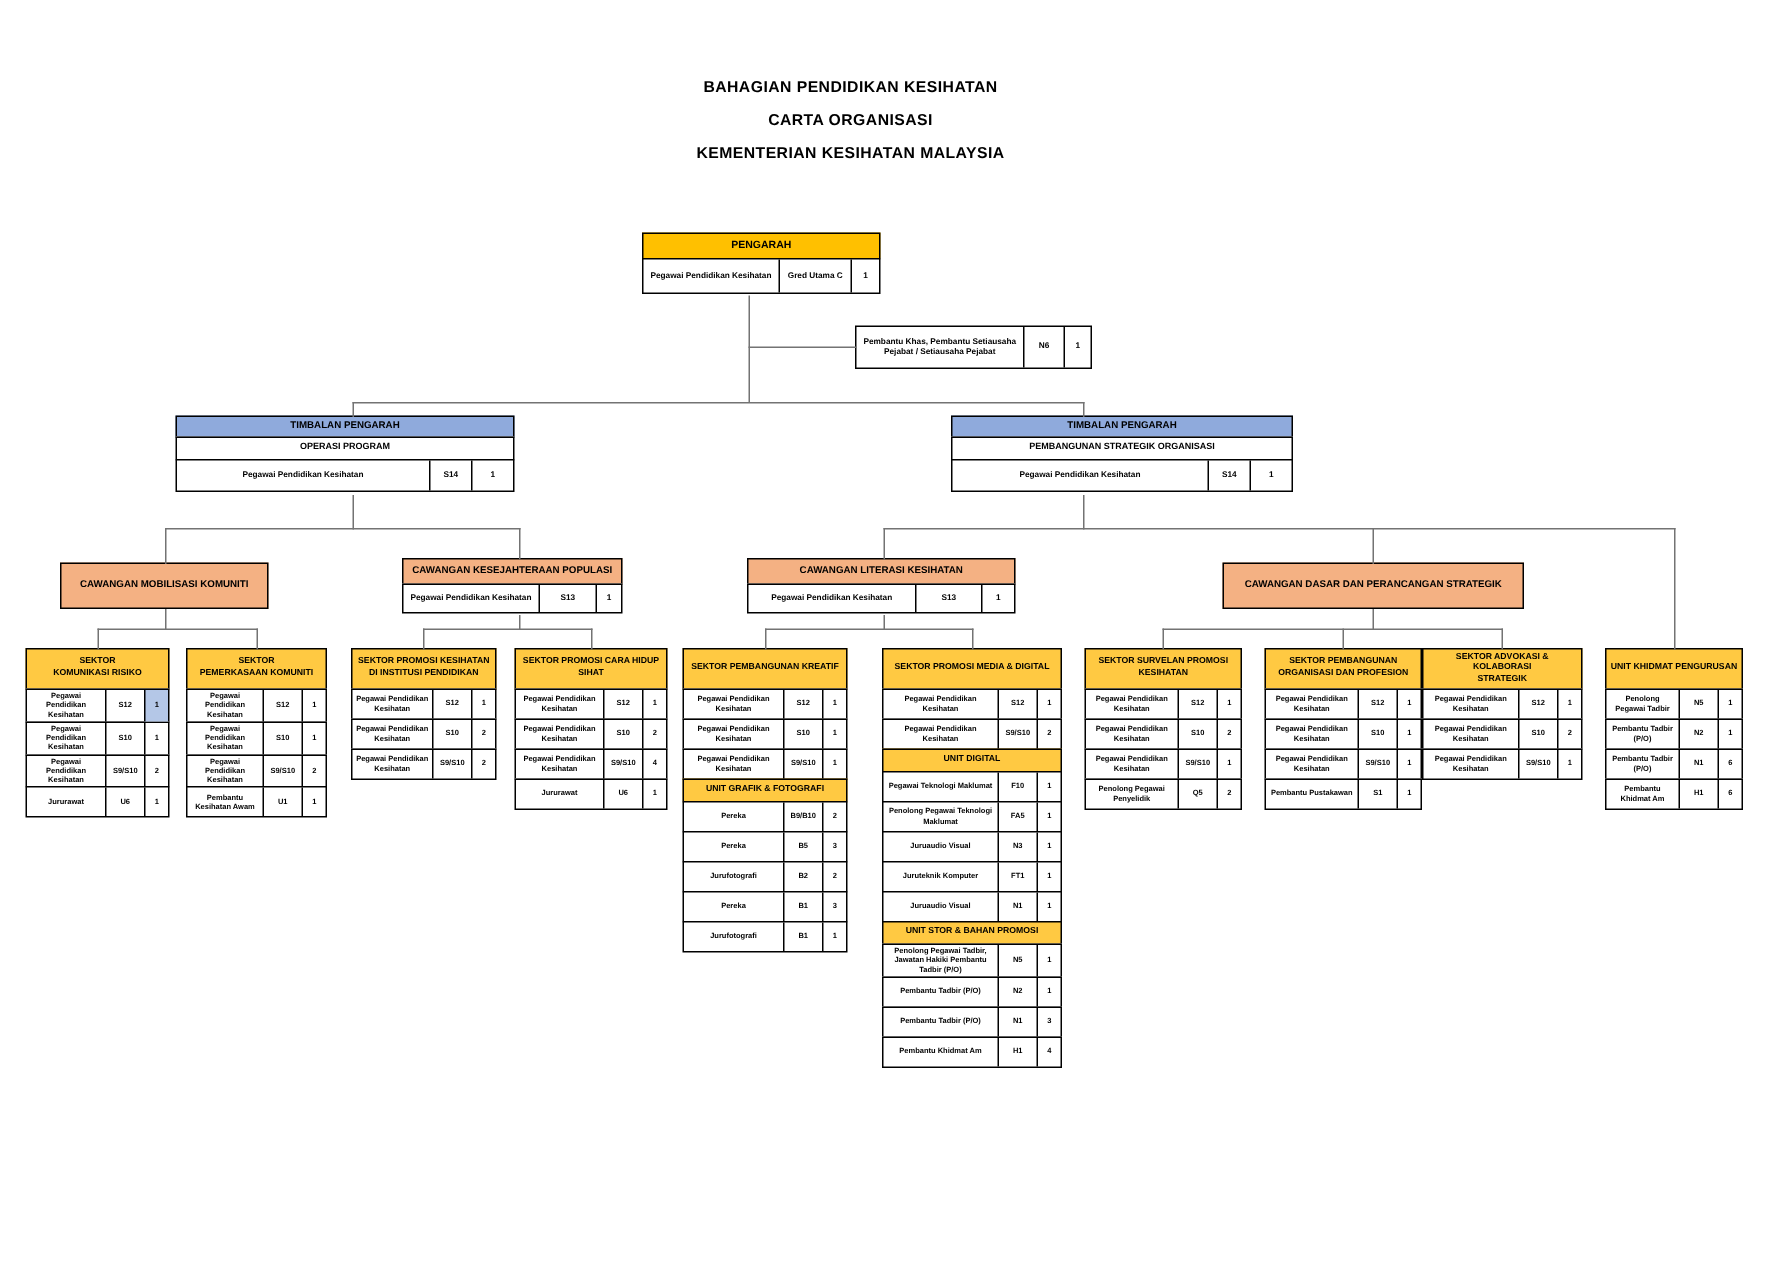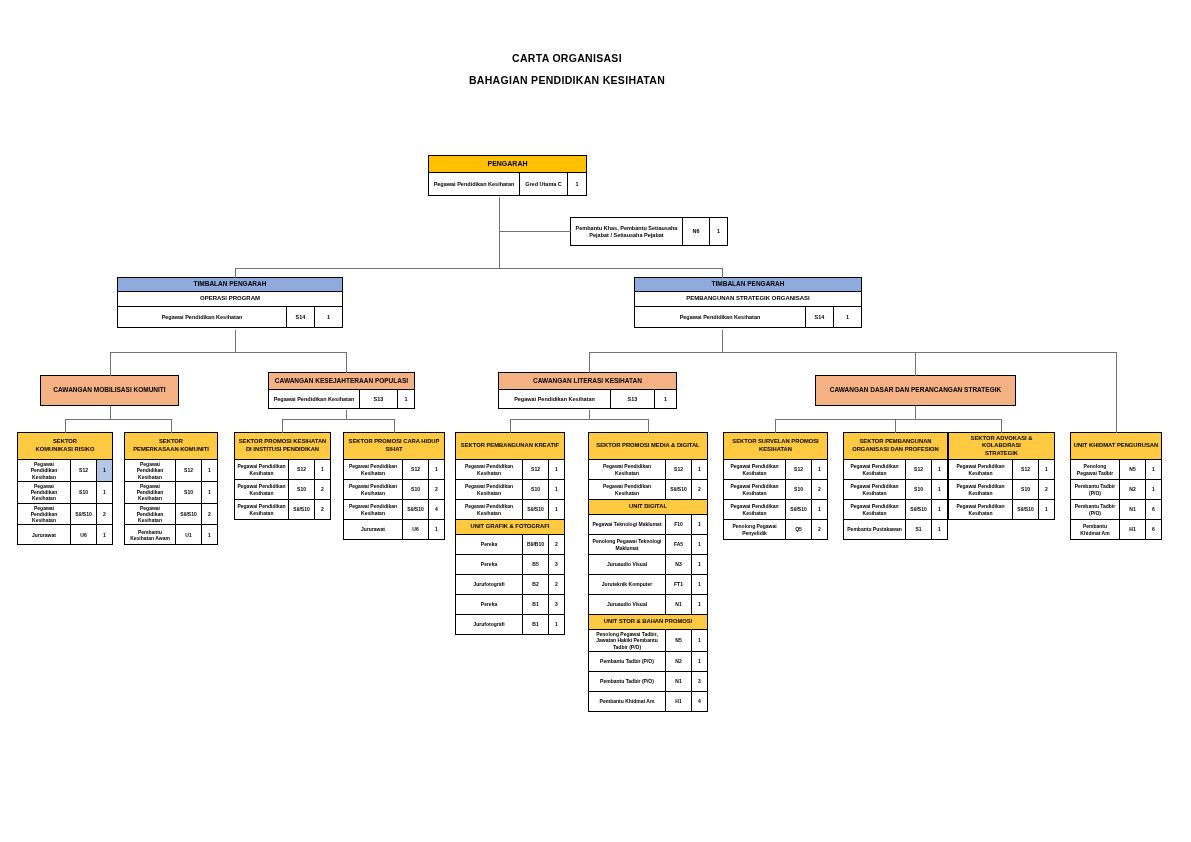--- a/index.html
+++ b/index.html
@@ -24,22 +24,23 @@
   .st-deputy .sub{font-size:6px;}
   .st-branch .hdr{font-size:6.5px;}
   .st-sector .hdr{font-size:5.8px;}
   .st-sector .subhdr{font-size:5.8px;}
 </style>
 </head>
 <body>
 
 <div class="page">
   <div class="title">
+    <div class="title-line">BAHAGIAN PENDIDIKAN KESIHATAN</div>
     <div class="title-line">CARTA ORGANISASI</div>
-    <div class="title-line">BAHAGIAN PENDIDIKAN KESIHATAN</div>
+    <div class="title-line">KEMENTERIAN KESIHATAN MALAYSIA</div>
   </div>
   <div id="chart">
       <div class="unit st-director" style="left: 428px; top: 155px; width: 159px;">
         <div class="hdr" style="height: 18px; background: rgb(255, 192, 0);">PENGARAH</div>
         <div class="cellrow" style="min-height: 24px; font-size: 5.5px;">
           <div class="cell post">Pegawai Pendidikan Kesihatan</div>
           <div class="cell grade" style="width: 48px;">Gred Utama C</div>
           <div class="cell count" style="width: 19px;">1</div>
         </div>
       </div>

